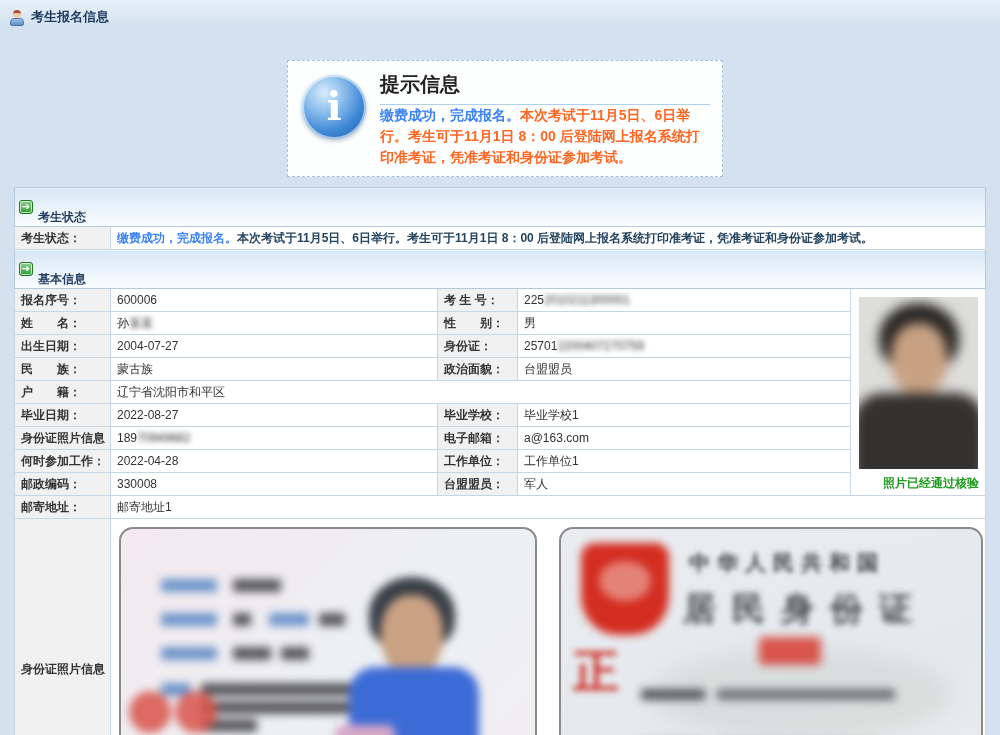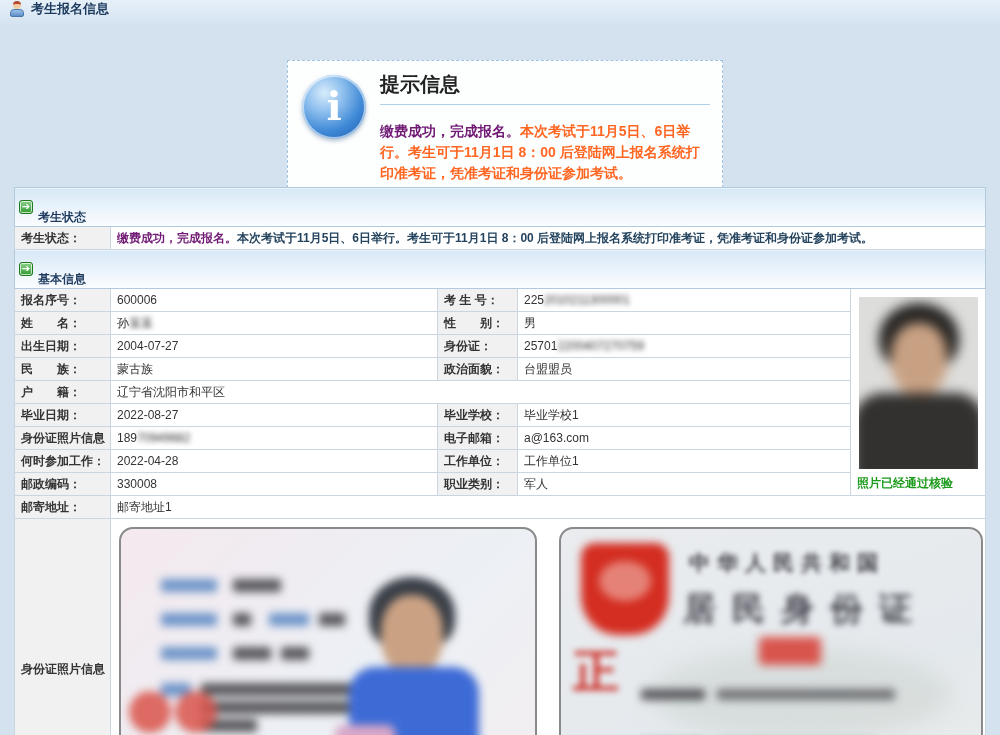--- a/index.html
+++ b/index.html
@@ -2,62 +2,62 @@
 <html><head>
 <meta charset="utf-8">
 <style>
   * { margin:0; padding:0; box-sizing:border-box; }
   html,body { width:1000px; }
   body { font-family:"Liberation Sans","DejaVu Sans",sans-serif; }
   #page { position:relative; width:1000px; height:735px; background:#d4e2f0; overflow:hidden; }
 
   
   #topbar { position:absolute; left:0; top:0; width:1000px; height:26px;
-    background:linear-gradient(#e6f0f8,#d4e2f0); display:flex; align-items:flex-start; padding-left:8px; }
+    background:linear-gradient(#e6f0f8,#d4e2f0); display:flex; align-items:flex-end; padding-left:8px; }
   .user-ico { position:relative; width:18px; height:17px; margin-right:5px; }
   .user-ico .head { position:absolute; left:5px; top:1px; width:8px; height:8px; border-radius:50%;
     background:#f2cda4; border-top:3px solid #b5472e; }
   .user-ico .body { position:absolute; left:2px; top:9px; width:14px; height:8px;
     background:linear-gradient(#9ec2e8,#5d8fc9); border-radius:4px 4px 2px 2px; border:1px solid #4a79b0; }
   #topbar .ttl { font-size:13px; font-weight:bold; color:#1c3a5e; }
 
   
   #notice { position:absolute; left:287px; top:60px; width:436px; min-height:104px;
     background:#fdfefe; border:1px dashed #9fc3e0; padding:10px 12px 8px 12px; display:flex; }
   .info-ico { flex:0 0 64px; width:64px; height:64px; margin:4px 14px 0 2px; border-radius:50%;
     background:radial-gradient(circle at 35% 28%, #d8ecfb 0%, #8fc0ee 30%, #3f89d6 62%, #1b5cab 100%);
     box-shadow:0 2px 4px rgba(40,80,130,.35), inset 0 0 0 2px rgba(255,255,255,.55);
     display:flex; align-items:center; justify-content:center; }
   .info-ico span { color:#fff; font-family:"DejaVu Serif",serif; font-weight:bold; font-size:40px; line-height:1; margin-top:-2px; }
   .notice-right { flex:1; }
   .notice-title { font-size:20px; font-weight:bold; color:#222; padding-bottom:6px;
-    border-bottom:1px solid #aed0e8; margin-bottom:16px; }
+    border-bottom:1px solid #aed0e8; margin-bottom:0; }
   .notice-msg { font-size:14px; font-weight:bold; line-height:21px; }
-  .txt-green { color:#701a75; }
+  .txt-green { color:#3b82f6; }
   .txt-orange { color:#ff6622; }
 
   
   #main { position:absolute; left:14px; top:187px; width:971px; border-collapse:collapse;
     background:#fff; table-layout:fixed; }
   #main td { border:1px solid #c9d5e1; font-size:12px; color:#333; padding:0 6px;
     height:23px; overflow:hidden; white-space:nowrap; }
   #main tr.sec td { height:20px; background:linear-gradient(#d7e8f6,#fbfdff);
     border-color:#b3c9dd; padding:0 4px; }
   .sec-inner { display:flex; align-items:center; }
   .arrow-ico { width:14px; height:14px; margin-right:5px; border-radius:3px;
     background:linear-gradient(#8ed08e,#2f9b2f); border:1px solid #1d7a1d;
     box-shadow:inset 0 0 0 1px rgba(255,255,255,.7);
     color:#fff; font-size:10px; line-height:12px; text-align:center; font-weight:bold; }
   .sec-title { font-weight:bold; color:#1f3a5f;margin-top:21px; }
   td.lbl { background:#f1f1f1; font-weight:bold; color:#24435e; padding-left:8px; }
   td.val { padding-left:10px; }
   .blurtxt { filter:blur(2.5px); }
 
   
-  td.photo-cell { vertical-align:top; text-align:left; padding-top:8px !important;margin-left:19px; }
+  td.photo-cell { vertical-align:top; text-align:right; padding-top:8px !important;margin-left:19px; }
   .photo { position:relative; width:119px; height:172px; margin:0 auto; background:#dddddb; overflow:hidden; }
   .photo .blurwrap { position:absolute; inset:-8px; filter:blur(6px); }
   .photo .hair { position:absolute; left:28px; top:14px; width:80px; height:70px; border-radius:50% 50% 45% 45%; background:#262422; }
   .photo .face { position:absolute; left:40px; top:34px; width:56px; height:72px; border-radius:45%; background:#c8a183; }
   .photo .jacket { position:absolute; left:2px; top:104px; width:132px; height:88px; border-radius:30px 30px 0 0; background:#33312f; }
   .photo-ok { margin-top:6px; font-size:12px; font-weight:bold; color:#1d9b1d; }
 
   
   td.cards-cell { vertical-align:top; padding:8px 0 0 8px !important; }
   .cards { display:flex; gap:22px; }
@@ -208,21 +208,21 @@
     </tr>
     <tr>
       <td class="lbl">何时参加工作：</td>
       <td class="val">2022-04-28</td>
       <td class="lbl">工作单位：</td>
       <td class="val">工作单位1</td>
     </tr>
     <tr>
       <td class="lbl">邮政编码：</td>
       <td class="val">330008</td>
-      <td class="lbl">职业类别：</td>
+      <td class="lbl">台盟盟员：</td>
       <td class="val">军人</td>
     </tr>
     <tr>
       <td class="lbl">邮寄地址：</td>
       <td class="val" colspan="4">邮寄地址1</td>
     </tr>
 
     <tr>
       <td class="lbl" style="vertical-align:middle;">身份证照片信息：</td>
       <td class="cards-cell" colspan="4">

